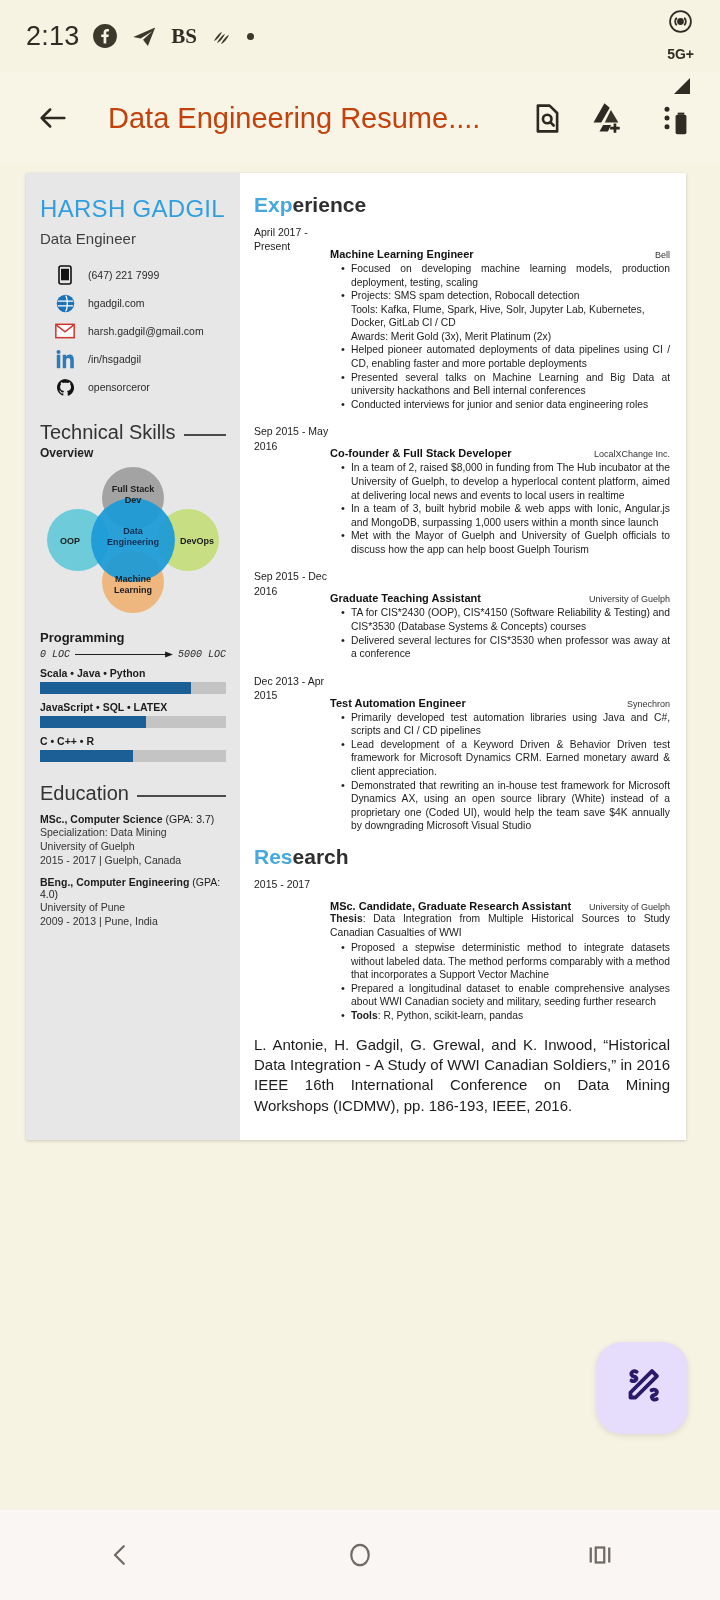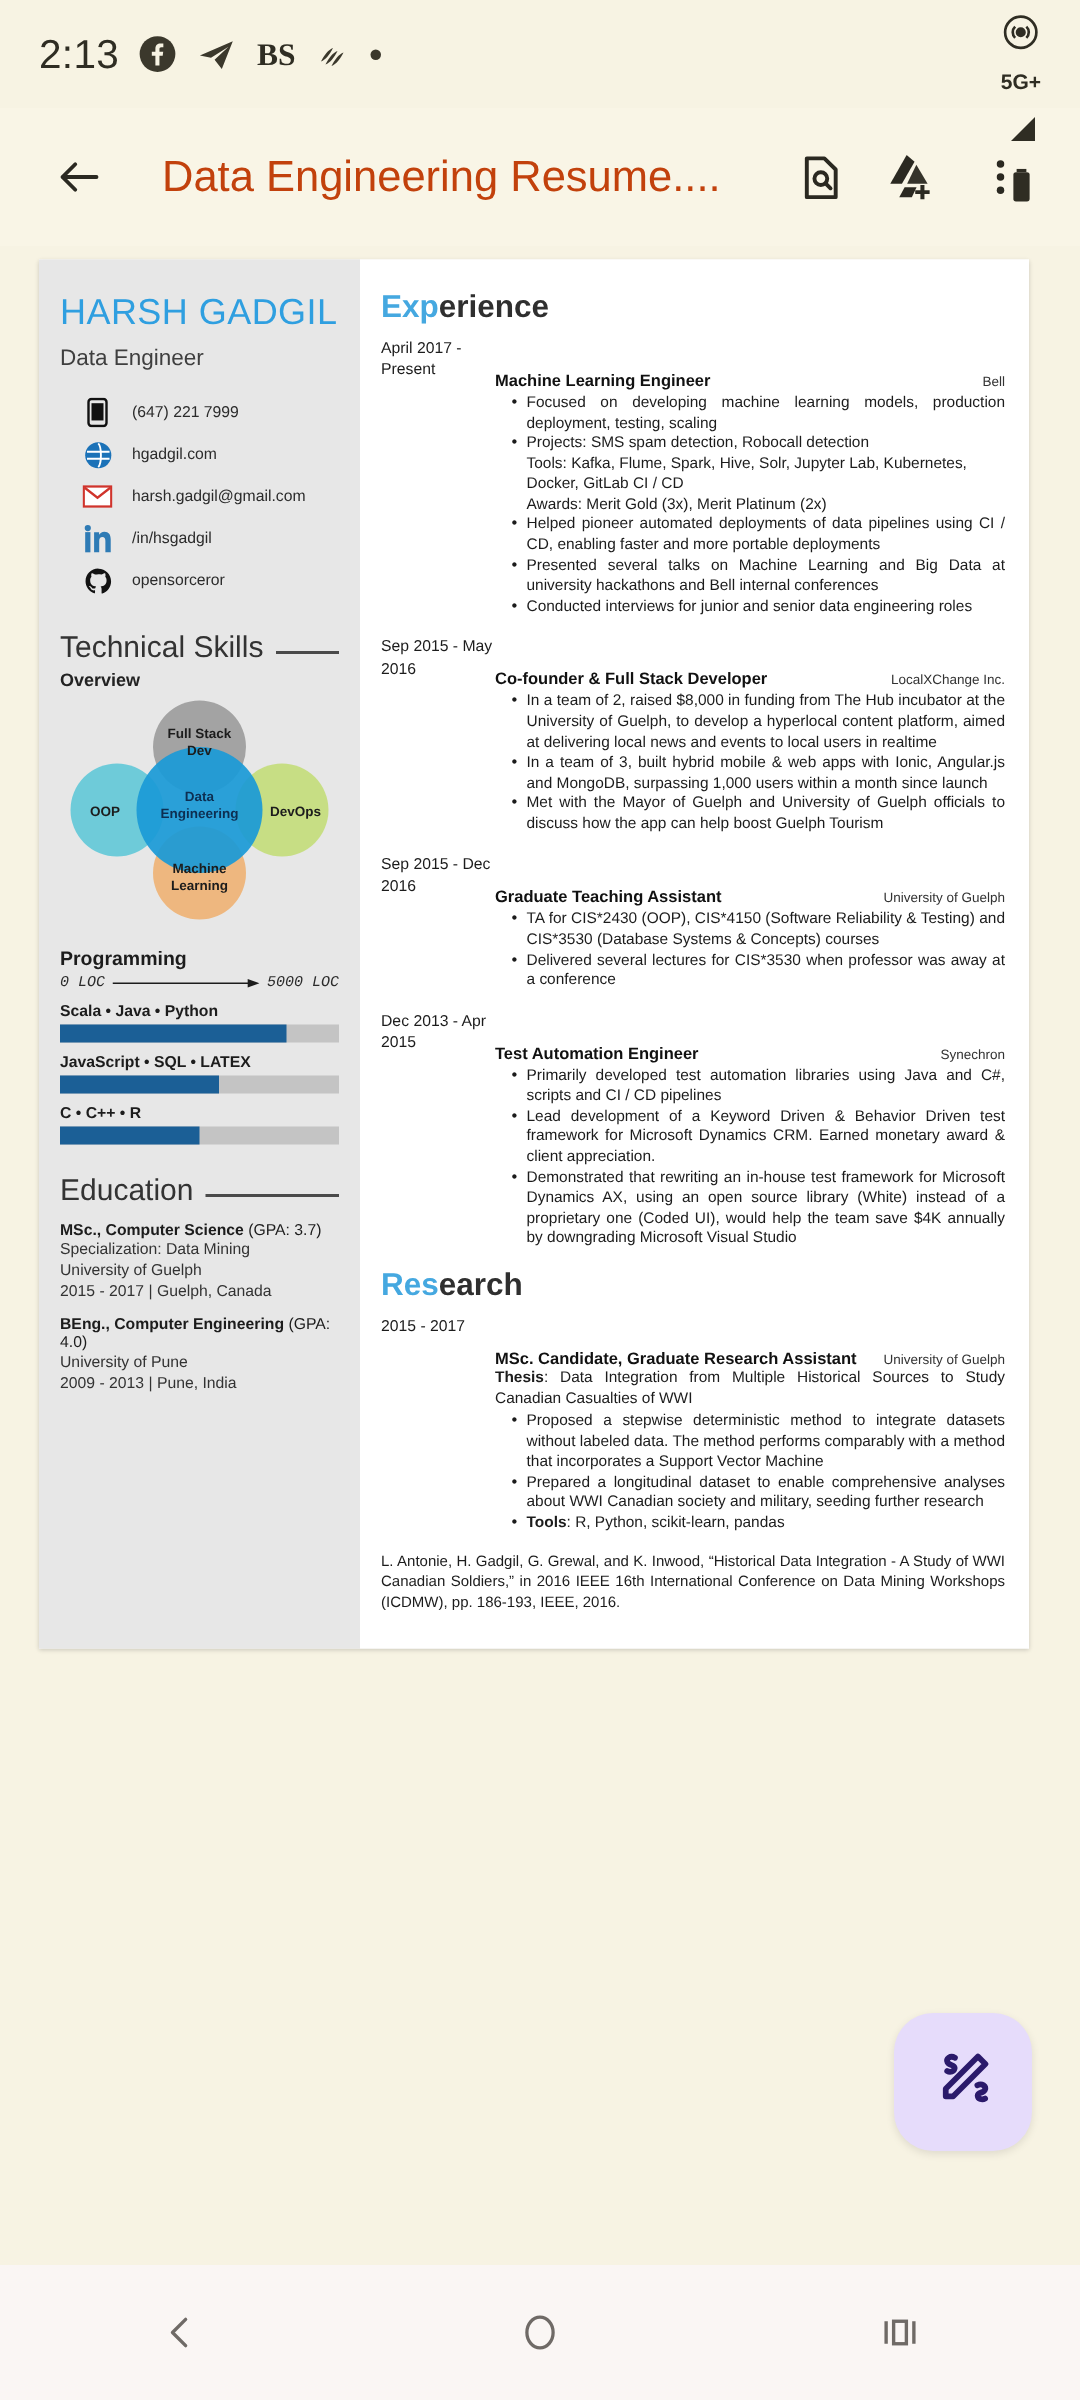--- a/index.html
+++ b/index.html
@@ -32,21 +32,21 @@
   }
   .appbar-title {
     font-size: 29px; color: #c2410c; margin-left: 22px; white-space: nowrap;
     overflow: hidden; flex: 1; font-weight: 400;
   }
   .ab-btn { width: 54px; height: 54px; display: flex; align-items: center; justify-content: center; }
 
   
   .docwrap { padding: 0 26px; margin-top: 9px; }
   .page {
-    width: 660px; display: flex; background: #ffffff;
+    width: 660px; display: flex; background: #d946ef;
     box-shadow: 0 1px 3px rgba(0,0,0,.18);
   }
   .side {
     width: 214px; background: #e7e7e7; padding: 22px 14px 20px 14px;
     flex-shrink: 0;
   }
   .main { flex: 1; background: #fff; padding: 20px 16px 24px 14px; }
 
   
   .name {
@@ -100,21 +100,21 @@
     font-size: 10.3px; line-height: 1.32; color: #1c1c1c; position: relative;
     text-align: justify; margin-bottom: 0px; padding-left: 9px;
   }
   ul.bul > li::before {
     content: "•"; position: absolute; left: -1px; top: -1px; font-size: 11px;
   }
   .sub { display: block; }
   .thesis { font-size: 10.3px; line-height: 1.32; color: #1c1c1c; text-align: justify; }
   .thesis b { font-weight: 700; }
   .pubtext {
-    font-size: 10px; line-height: 1.36; color: #1c1c1c; text-align: justify; margin-top: 3px;
+    font-size: 15px; line-height: 1.36; color: #1c1c1c; text-align: justify; margin-top: 3px;
   }
   .secgap { margin-top: 10px; }
 
   
   .fab {
     position: absolute; right: 32px; bottom: 166px;
     width: 92px; height: 92px; border-radius: 26px; background: #e6dcfb;
     display: flex; align-items: center; justify-content: center;
     box-shadow: 0 2px 6px rgba(0,0,0,.10);
   }

